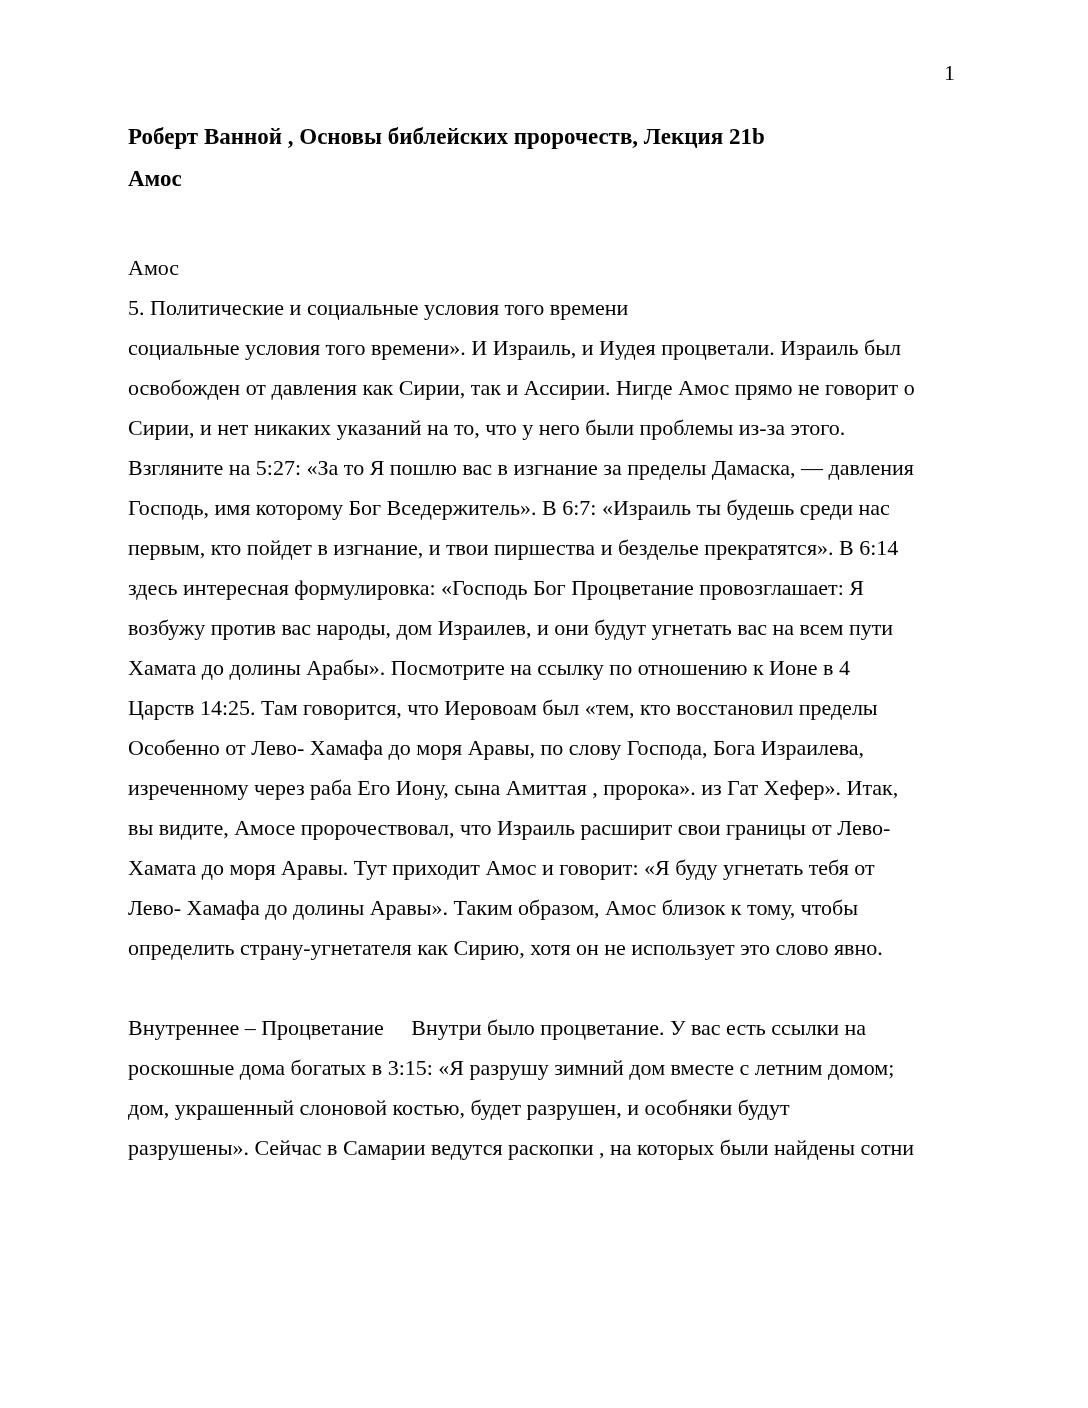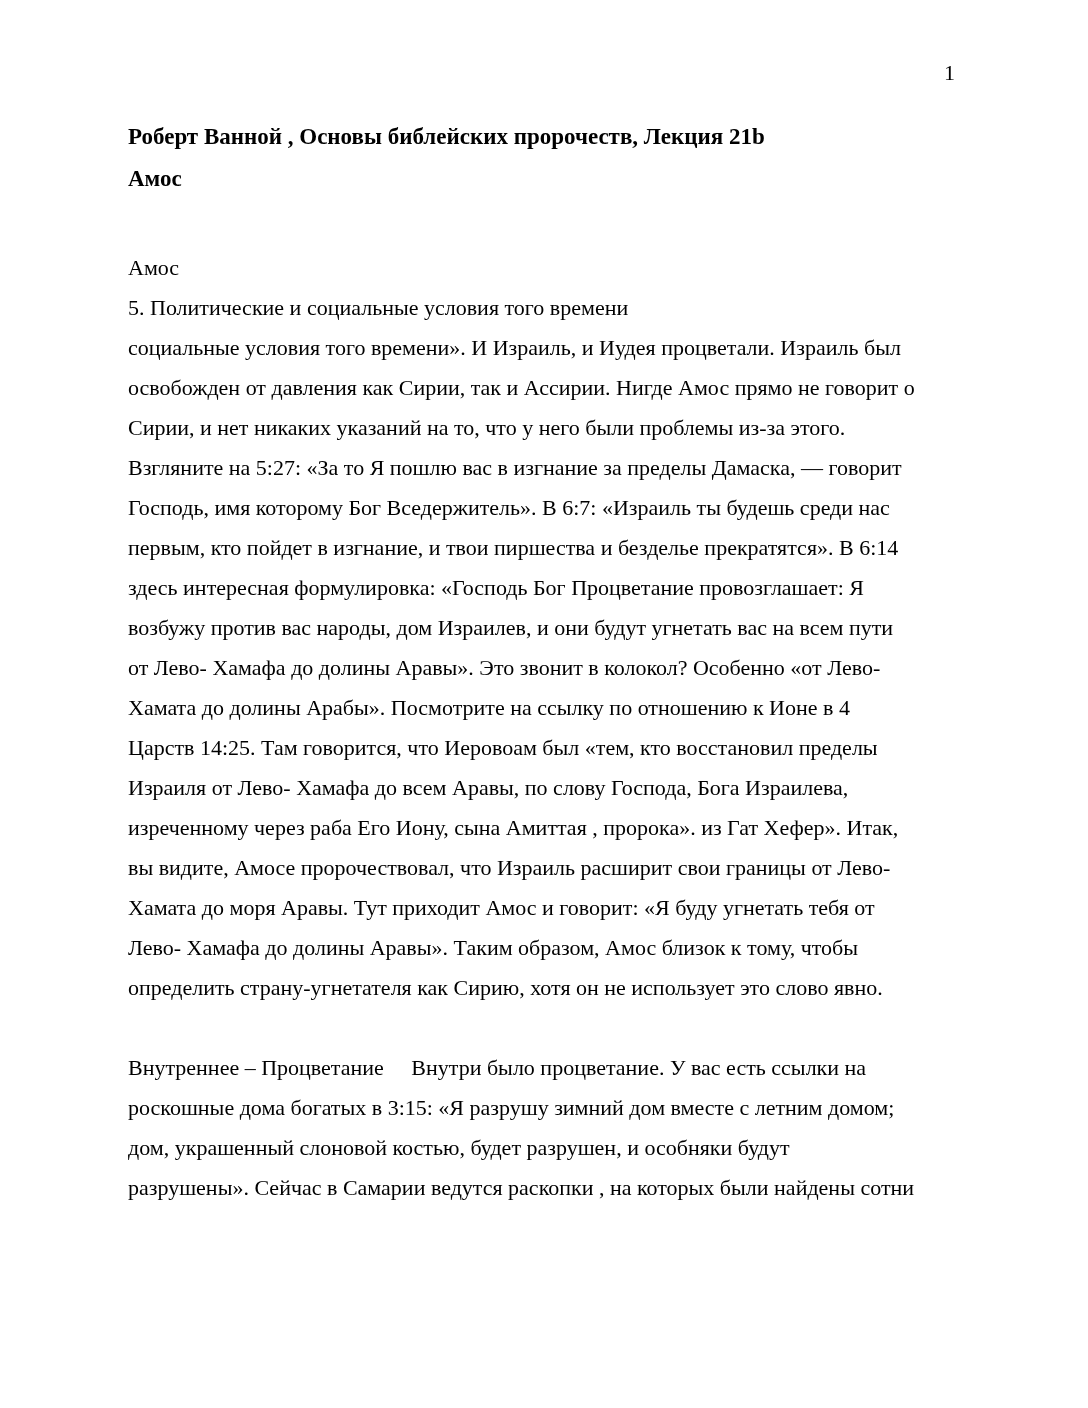--- a/index.html
+++ b/index.html
@@ -69,29 +69,28 @@
     <div class="spacer-heading"></div>
 
     <div class="b-line">Амос</div>
 
     <div class="b-line">5. Политические и социальные условия того времени</div>
 
     <div class="paragraph">
         <div class="b-line">социальные условия того времени». И Израиль, и Иудея процветали. Израиль был</div>
         <div class="b-line">освобожден от давления как Сирии, так и Ассирии. Нигде Амос прямо не говорит о</div>
         <div class="b-line">Сирии, и нет никаких указаний на то, что у него были проблемы из-за этого.</div>
-        <div class="b-line">Взгляните на 5:27: «За то Я пошлю вас в изгнание за пределы Дамаска, — говорит</div>
+        <div class="b-line">Взгляните на 5:27: «За то Я пошлю вас в изгнание за пределы Дамаска, — давления</div>
         <div class="b-line">Господь, имя которому Бог Вседержитель». В 6:7: «Израиль ты будешь среди нас</div>
         <div class="b-line">первым, кто пойдет в изгнание, и твои пиршества и безделье прекратятся». В 6:14</div>
         <div class="b-line">здесь интересная формулировка: «Господь Бог Процветание провозглашает: Я</div>
         <div class="b-line">возбужу против вас народы, дом Израилев, и они будут угнетать вас на всем пути</div>
-        <div class="b-line">от Лево- Хамафа до долины Аравы». Это звонит в колокол? Особенно «от Лево-</div>
         <div class="b-line">Хамата до долины Арабы». Посмотрите на ссылку по отношению к Ионе в 4</div>
         <div class="b-line">Царств 14:25. Там говорится, что Иеровоам был «тем, кто восстановил пределы</div>
-        <div class="b-line">Израиля от Лево- Хамафа до всем Аравы, по слову Господа, Бога Израилева,</div>
+        <div class="b-line">Особенно от Лево- Хамафа до моря Аравы, по слову Господа, Бога Израилева,</div>
         <div class="b-line">изреченному через раба Его Иону, сына Амиттая , пророка». из Гат Хефер». Итак,</div>
         <div class="b-line">вы видите, Амосе пророчествовал, что Израиль расширит свои границы от Лево-</div>
         <div class="b-line">Хамата до моря Аравы. Тут приходит Амос и говорит: «Я буду угнетать тебя от</div>
         <div class="b-line">Лево- Хамафа до долины Аравы». Таким образом, Амос близок к тому, чтобы</div>
         <div class="b-line">определить страну-угнетателя как Сирию, хотя он не использует это слово явно.</div>
       </div>
 
     <div class="blank-line"></div>
 
     <div class="paragraph">

